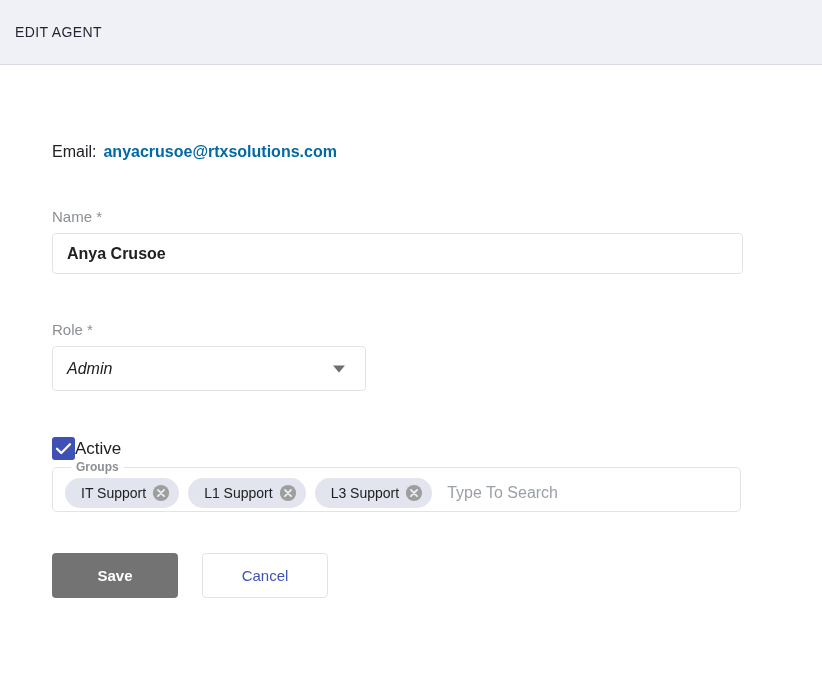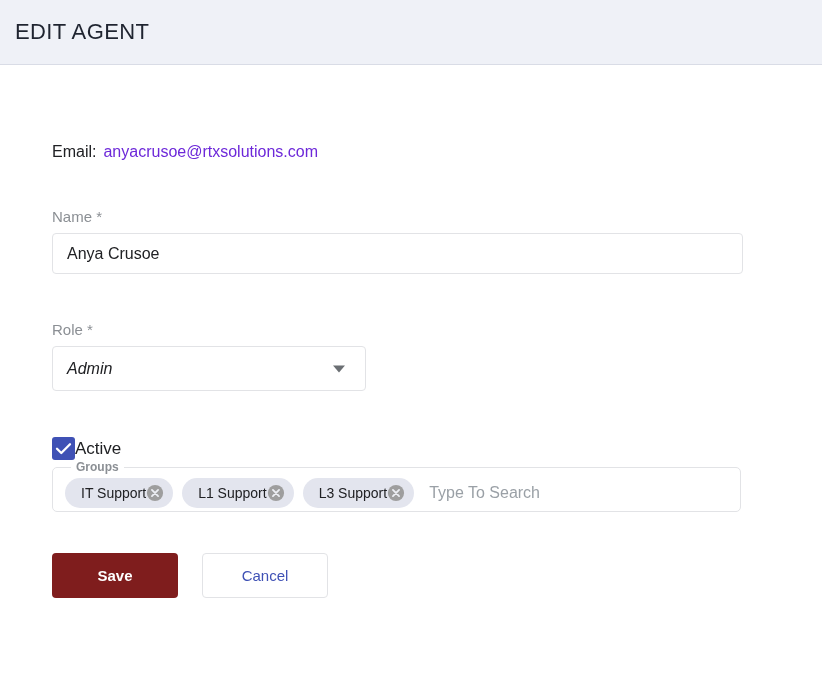--- a/index.html
+++ b/index.html
@@ -20,21 +20,21 @@
   .page-header {
     height: 65px;
     box-sizing: border-box;
     background: #eff1f7;
     border-bottom: 1px solid #d9dce6;
     display: flex;
     align-items: center;
     padding: 0 0 0 15px;
   }
   .page-title {
-    font-size: 22px;
+    font-size: 14px;
     font-weight: 400;
     letter-spacing: 0.4px;
     color: #1f2430;
     margin: 0;
     line-height: 1;
   }
 
   
   .form-body {
     padding: 0 0 0 52px;
@@ -43,21 +43,21 @@
 
   .email-row {
     margin-top: 78px;
     font-size: 16px;
     color: #202124;
     display: flex;
     gap: 7px;
     align-items: baseline;
   }
   .email-label { color: #202124; }
-  .email-value { color: #6d28d9; }
+  .email-value { color: #0369a1; font-weight: bold; }
 
   .field-block { margin-top: 48px; }
 
   .field-label {
     font-size: 15px;
     color: #8b8f94;
     margin-bottom: 9px;
     line-height: 1;
   }
 
@@ -66,20 +66,21 @@
     width: 691px;
     height: 41px;
     border: 1px solid #e2e3e6;
     border-radius: 4px;
     background: #fff;
     font-family: "Liberation Sans", sans-serif;
     font-size: 16px;
     color: #202124;
     padding: 0 14px;
     outline: none;
+    font-weight: bold;
   }
 
   .select-wrap {
     position: relative;
     width: 314px;
     height: 45px;
   }
   .select-box {
     box-sizing: border-box;
     width: 314px;
@@ -153,21 +154,21 @@
   }
   .chips-area {
     display: flex;
     align-items: center;
     gap: 9px;
     width: 100%;
   }
   .chip {
     display: flex;
     align-items: center;
-    gap: 0;
+    gap: 6px;
     background: #e3e5ee;
     border-radius: 16px;
     height: 30px;
     padding: 0 9px 0 16px;
     font-size: 14px;
     color: #202124;
     cursor: default;
     white-space: nowrap;
   }
   .chip-remove {
@@ -199,21 +200,21 @@
   .btn {
     font-family: "Liberation Sans", sans-serif;
     font-size: 15px;
     border-radius: 4px;
     cursor: pointer;
     height: 45px;
     box-sizing: border-box;
   }
   .btn-save {
     width: 126px;
-    background: #7f1d1d;
+    background: #737373;
     color: #ffffff;
     font-weight: bold;
     border: none;
   }
   .btn-cancel {
     width: 126px;
     background: #ffffff;
     color: #3f51b5;
     border: 1px solid #e2e3e6;
   }

